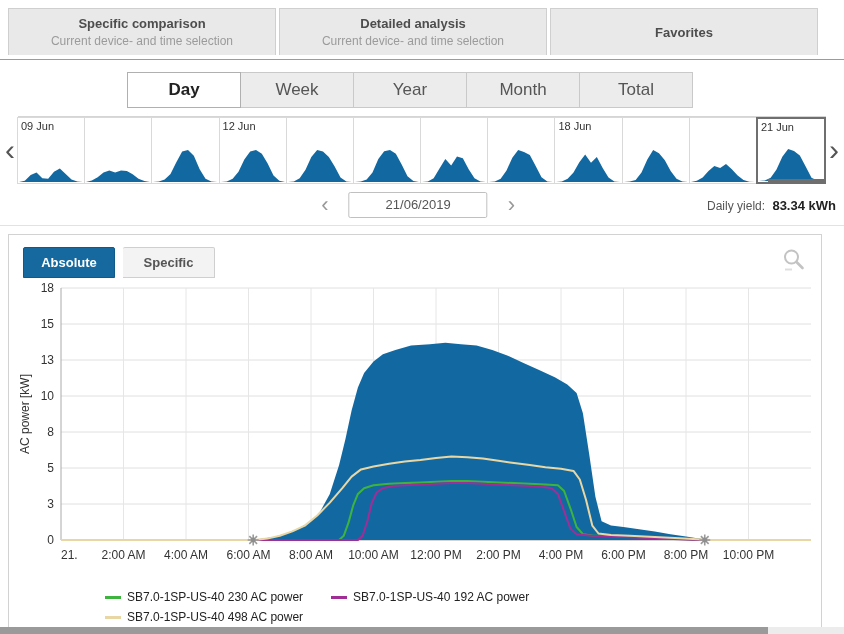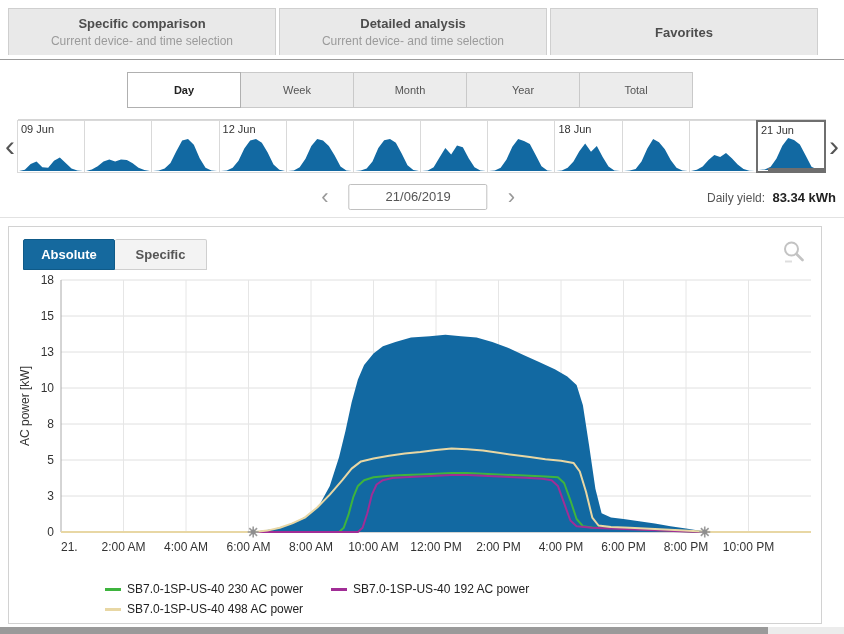--- a/index.html
+++ b/index.html
@@ -17,50 +17,50 @@
     display:flex; flex-direction:column; justify-content:center; align-items:center;
     min-height:47px; cursor:pointer;
   }
   .tab-title { font-size:13px; font-weight:bold; color:#4d4d4d; }
   .tab-sub { font-size:12px; color:#9b9b9b; margin-top:3px; }
   .tab-sub:empty { display:none; }
 
   
   .view-tabs { display:flex; padding:12px 0 0 128px; }
   .view-tab {
-    width:114px; height:36px; line-height:34px; text-align:center; font-size:11px;
+    width:114px; height:36px; line-height:34px; text-align:center; font-size:17px;
     background:#ececec; border:1px solid #c9c9c9; color:#555; margin-left:-1px; cursor:pointer;
   }
   .view-tab.active { background:#fff; border-color:#b0b0b0; font-weight:bold; color:#222; position:relative; z-index:2; }
 
   
   .carousel { margin:8px 2px 0 2px; display:flex; align-items:center; }
   .chev { width:16px; text-align:center; font-size:30px; line-height:60px; color:#555; cursor:pointer; user-select:none; }
-  .thumbs { flex:1; display:flex; position:relative; height:54px; border-top:1px solid #d5d5d5; }
+  .thumbs { flex:1; display:flex; position:relative; height:68px; border-top:1px solid #d5d5d5; }
   .thumb { flex:1; position:relative; background:#fff; border:1px solid #d9d9d9; margin-left:-1px; cursor:pointer; }
   .thumb.selected { border:2px solid #6f6f6f; z-index:2; }
   .tlab { position:absolute; top:2px; left:3px; font-size:11px; color:#333; z-index:3; }
   .tsvg { position:absolute; bottom:1px; left:1px; width:calc(100% - 2px); height:38px; }
   .stripscroll { position:absolute; bottom:0; right:0; width:58px; height:5px; background:#6e6e6e; z-index:4; }
 
   
   .datenav { position:relative; height:42px; border-bottom:1px solid #e2e2e2; }
   .datenav .center { position:absolute; left:50%; top:50%; transform:translate(-52%,-50%); display:flex; align-items:center; gap:20px; }
   .dchev { font-size:22px; color:#999; cursor:pointer; user-select:none; line-height:24px; }
   .datebox {
     width:139px; height:26px; background:#fff; border:1px solid #c0c0c0; border-radius:2px;
     display:flex; align-items:center; justify-content:center; font-size:13px; color:#555; cursor:text;
   }
   .yield { position:absolute; right:8px; top:50%; transform:translateY(-50%); font-size:12px; color:#555; }
   .yield .yv { font-weight:bold; color:#222; font-size:13px; margin-left:4px; }
 
   
   .panel { margin:8px 22px 0 8px; border:1px solid #d2d2d2; background:#fff; height:398px; overflow:hidden; }
   .panel-top { display:flex; justify-content:space-between; align-items:flex-start; padding:12px 14px 0 14px; }
-  .toggle { display:inline-flex; }
+  .toggle { display:inline-flex;gap:8px; }
   .opt { min-width:92px; padding:7px 12px; text-align:center; font-size:13px; font-weight:bold; cursor:pointer; border-radius:2px 2px 0 0; }
   .opt.active { background:#15699e; color:#fff; border:1px solid #0f5a88; }
   .opt.inactive { background:#f3f3f3; color:#555; border:1px solid #cfcfcf; border-left:none;padding-left:12px; }
   .magnifier { cursor:pointer; }
 
   .chart-area { padding:2px 0 0 6px; }
 
   .legend { margin:2px 0 0 96px; font-size:12px; color:#222; }
   .lrow { display:flex; margin-bottom:6px; }
   .litem { display:inline-flex; align-items:center; margin-right:28px; white-space:nowrap; }
@@ -87,22 +87,22 @@
     </div>
     <div class="top-tab">
       <div class="tab-title">Favorites</div>
 
     </div>
   </div>
 
   <div class="view-tabs">
     <div class="view-tab active">Day</div>
     <div class="view-tab">Week</div>
+    <div class="view-tab">Year</div>
     <div class="view-tab">Month</div>
-    <div class="view-tab">Year</div>
     <div class="view-tab">Total</div>
   </div>
 
   <div class="carousel">
     <div class="chev">‹</div>
     <div class="thumbs" id="thumbs">
         <div class="thumb">
           <span class="tlab">09 Jun</span>
           <svg viewBox="0 0 55 38" preserveAspectRatio="none" class="tsvg">
             <path d="M0,38 L0.0,38.0 L5.0,36.7 L10.0,31.0 L15.0,28.4 L20.0,34.2 L25.0,34.8 L30.0,27.8 L35.0,24.6 L40.0,30.0 L45.0,35.4 L50.0,37.4 L55.0,38.0 L55,38 Z" fill="#1269a2"></path>

